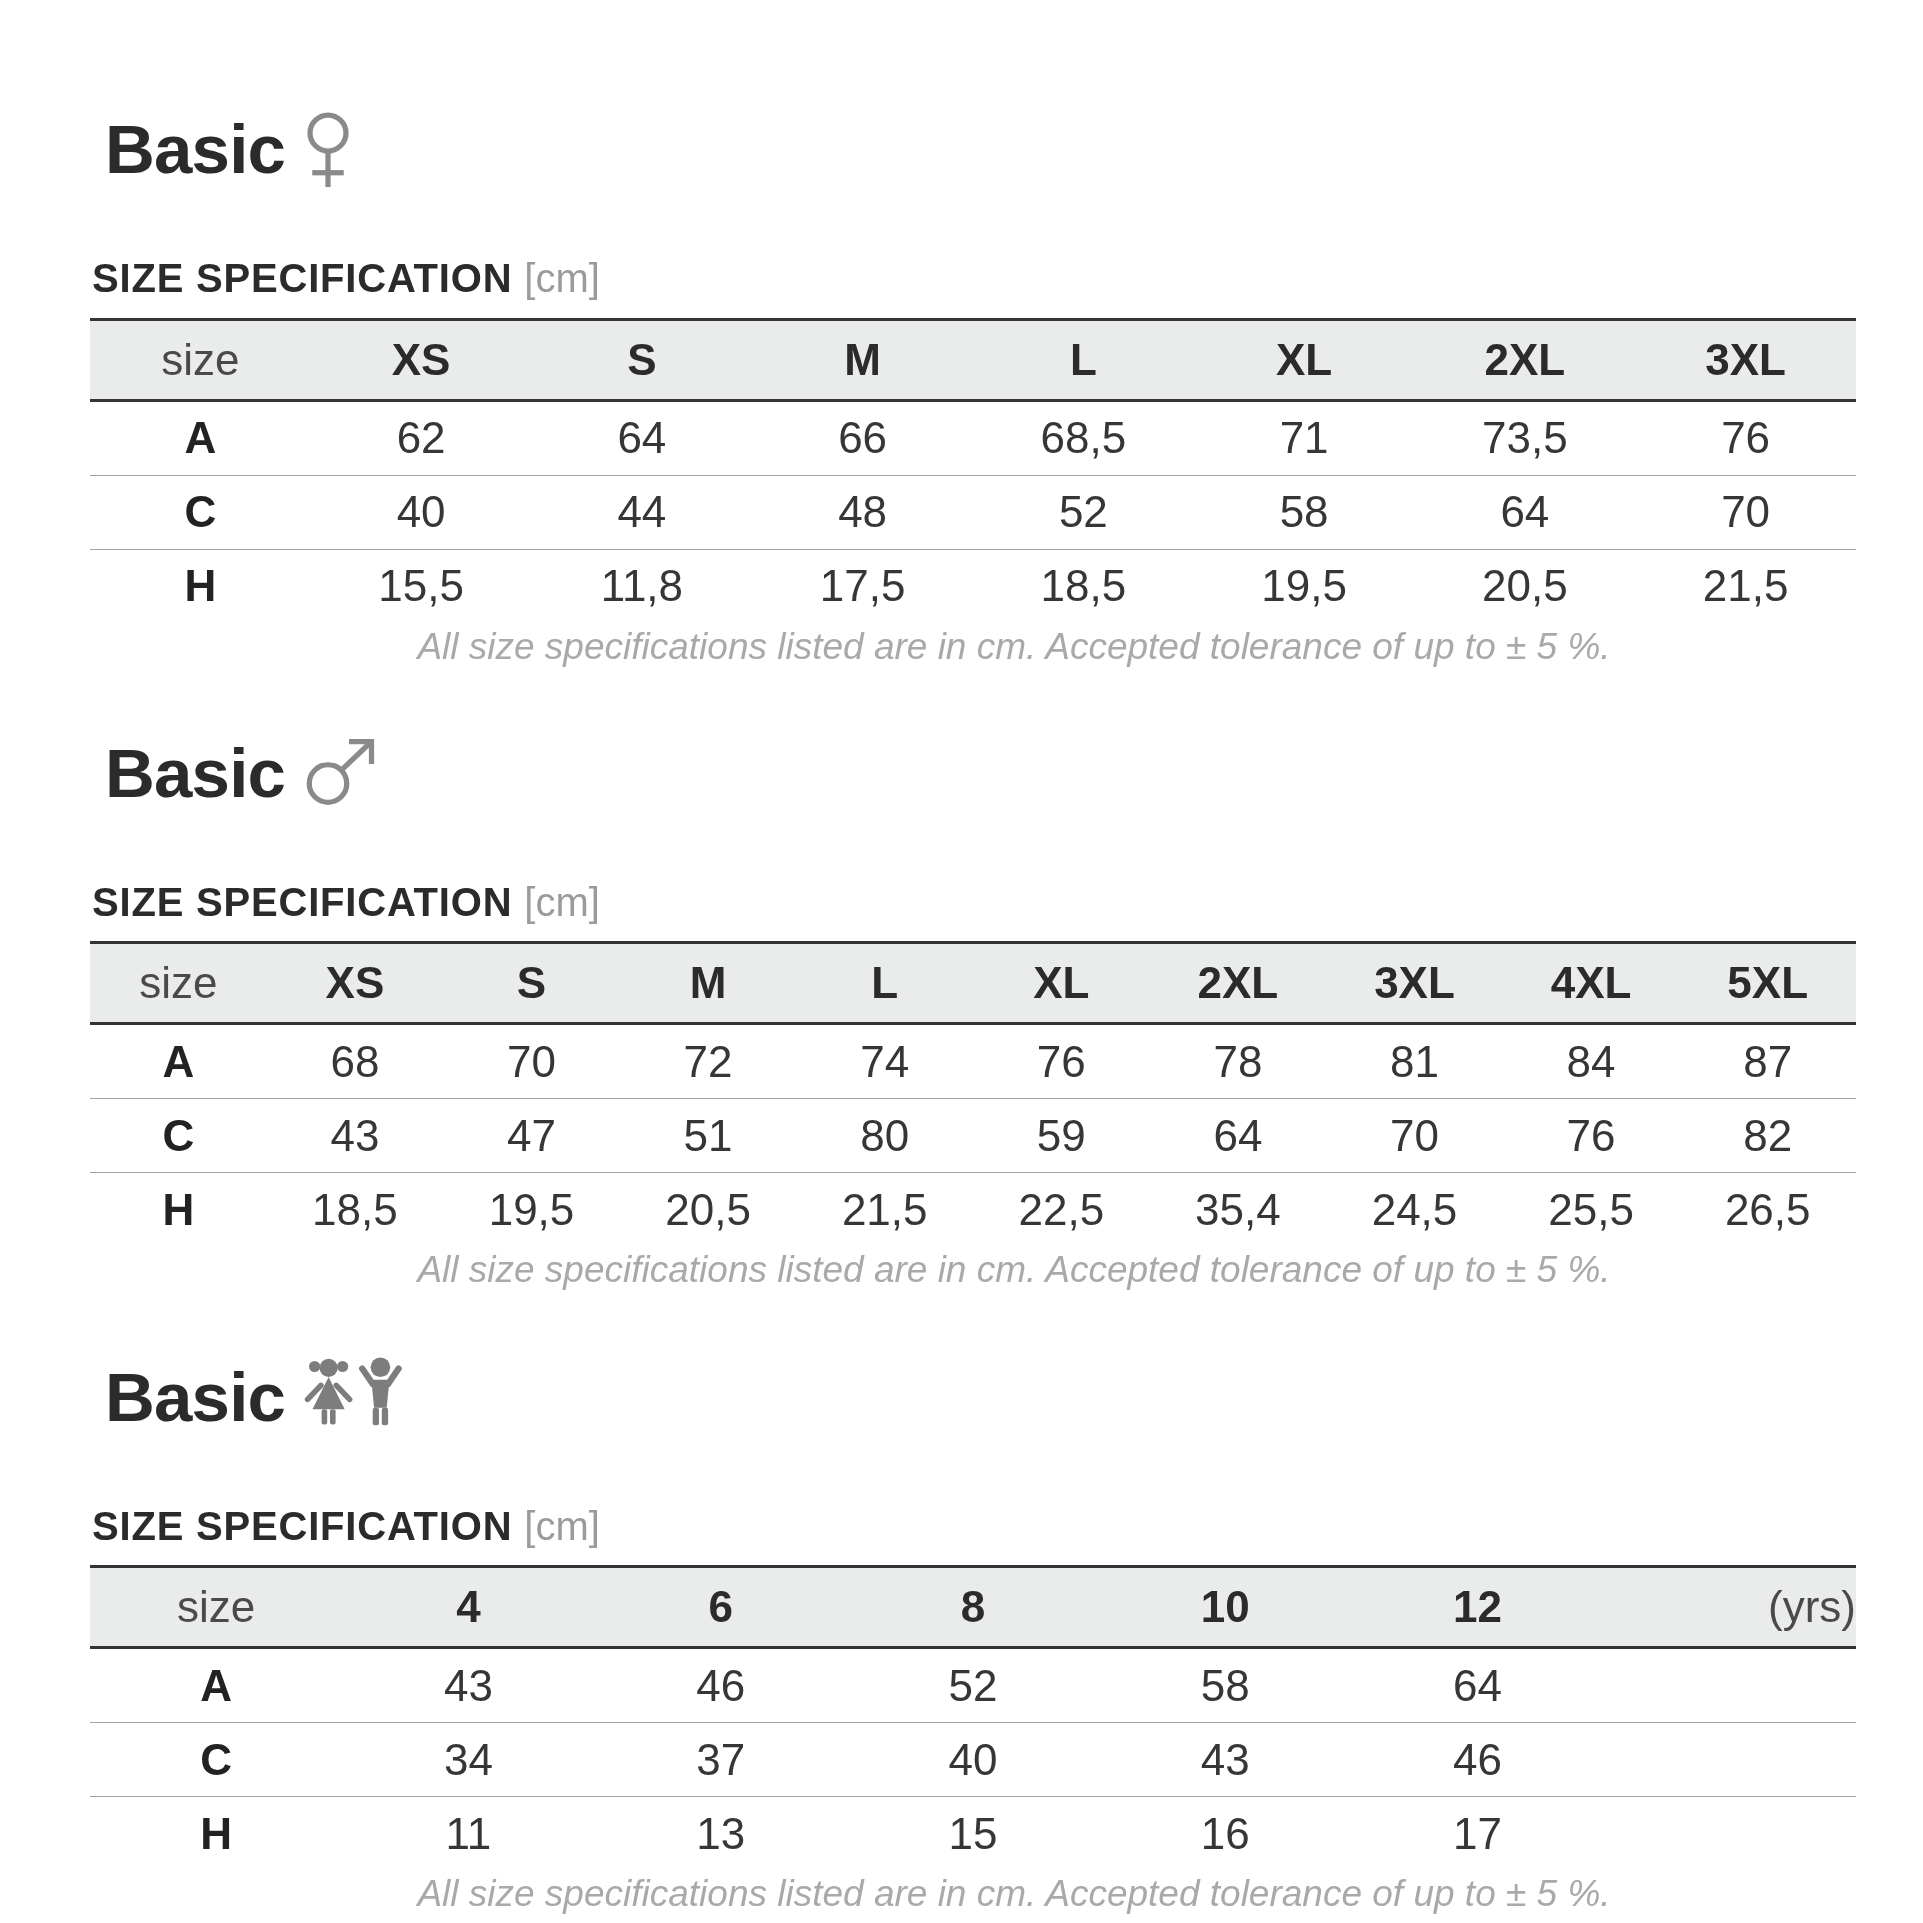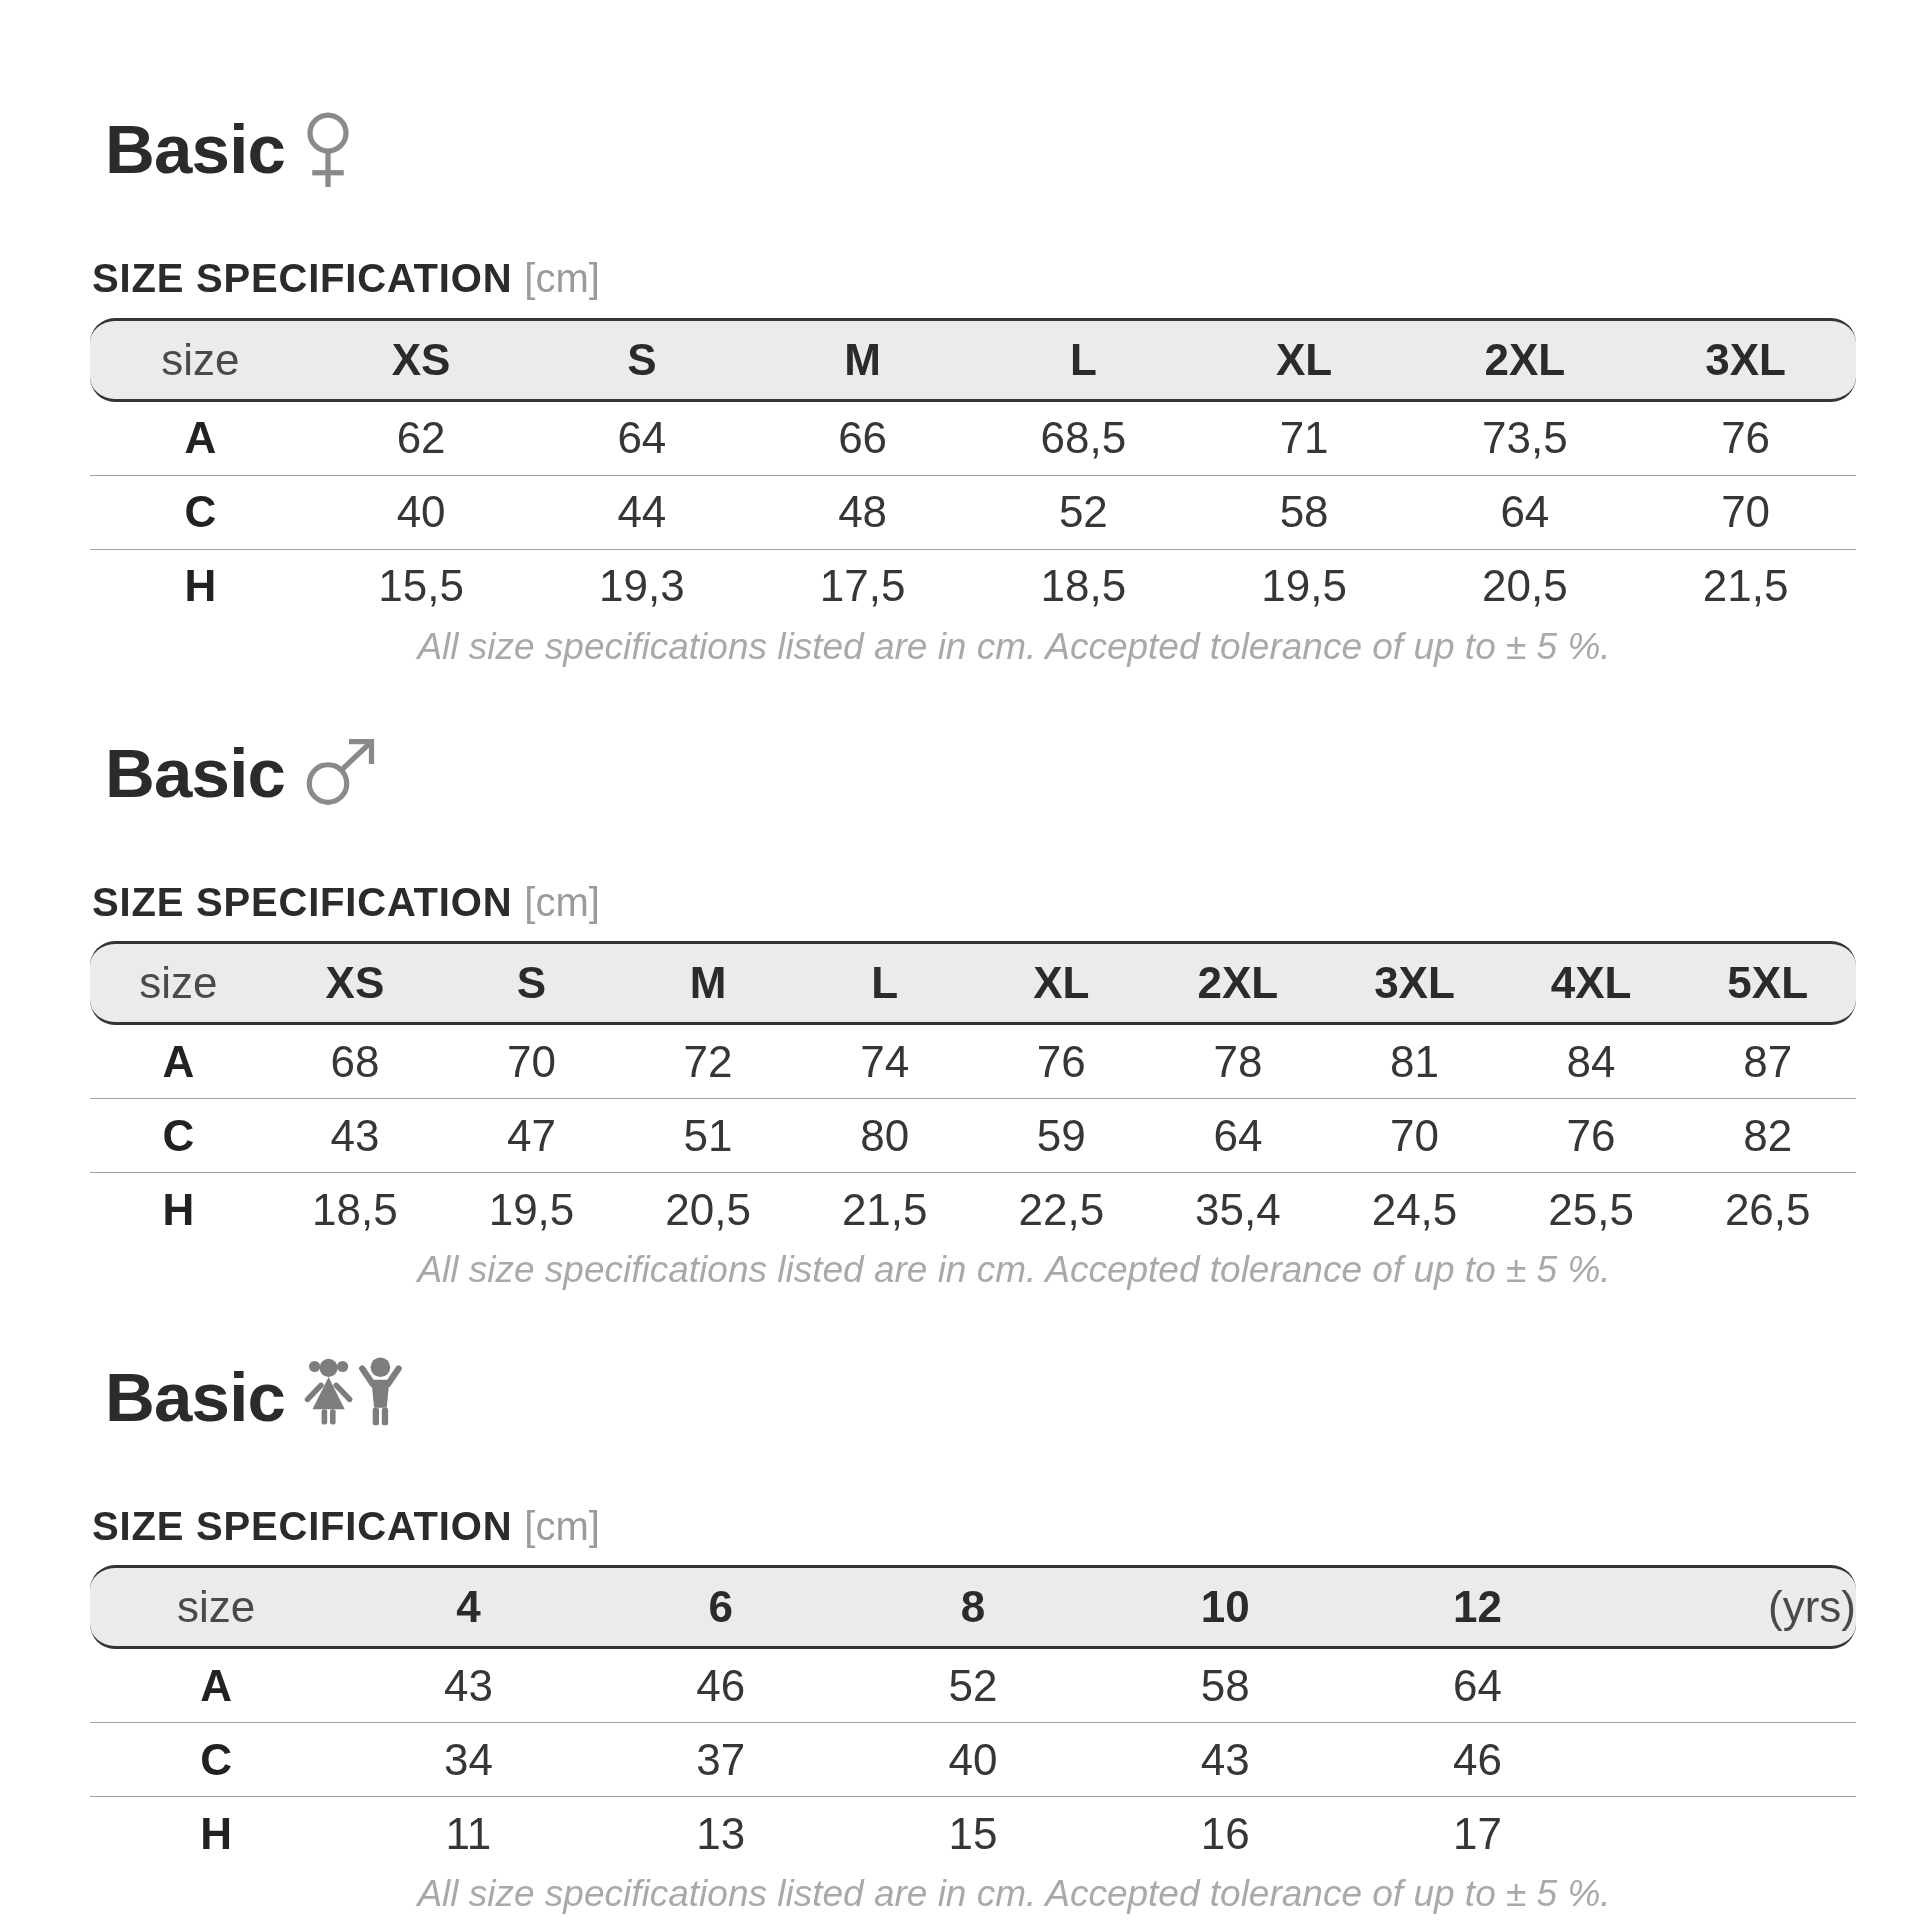--- a/index.html
+++ b/index.html
@@ -55,21 +55,20 @@
     width: 1766px;
   }
   .t-header {
     display: grid;
     grid-template-columns: repeat(var(--cols), 1fr);
     align-items: center;
     height: 78px;
     background: var(--header-bg);
     border-top: 3px solid var(--border-dark);
     border-bottom: 3px solid var(--border-dark);
-    border-radius: 25px;
   }
   .t-row {
     display: grid;
     grid-template-columns: repeat(var(--cols), 1fr);
     align-items: center;
     height: 73px;
   }
   .t-row + .t-row { border-top: 1.5px solid var(--row-divider); }
 
   .cell {
@@ -139,21 +138,21 @@
             <div class="cell value">44</div>
             <div class="cell value">48</div>
             <div class="cell value">52</div>
             <div class="cell value">58</div>
             <div class="cell value">64</div>
             <div class="cell value">70</div>
           </div>
           <div class="t-row">
             <div class="cell row-label">H</div>
             <div class="cell value">15,5</div>
-            <div class="cell value">19,3</div>
+            <div class="cell value">11,8</div>
             <div class="cell value">17,5</div>
             <div class="cell value">18,5</div>
             <div class="cell value">19,5</div>
             <div class="cell value">20,5</div>
             <div class="cell value">21,5</div>
           </div>
         </div>
     </div>
     <p class="footnote">All size specifications listed are in cm. Accepted tolerance of up to ± 5 %.</p>
   </section>

